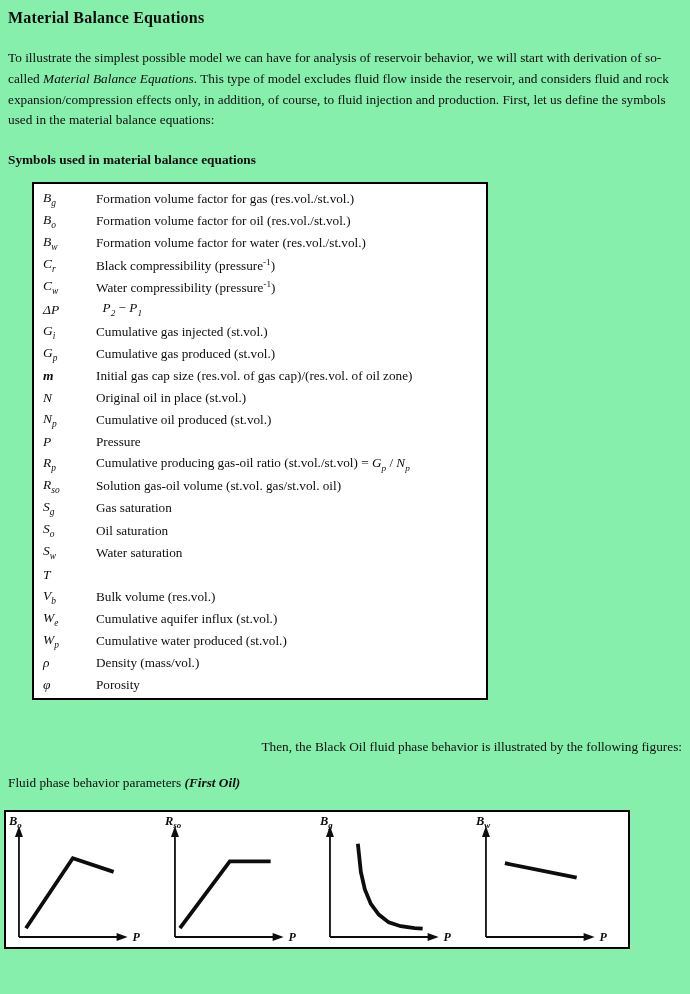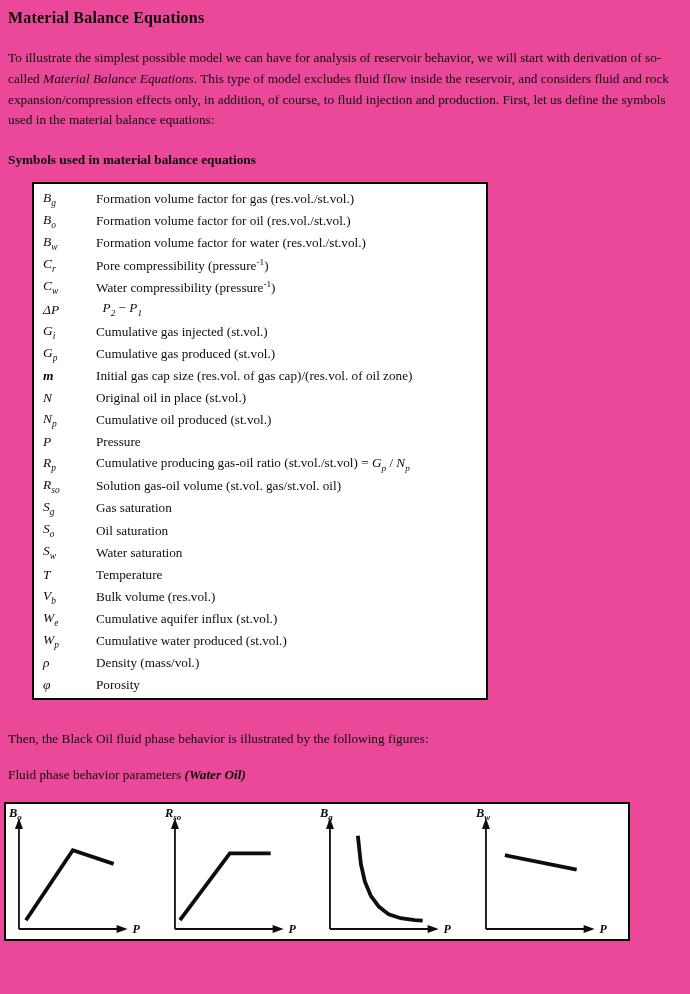--- a/index.html
+++ b/index.html
@@ -1,19 +1,19 @@
 <!DOCTYPE html>
 <html><head>
 <meta charset="utf-8">
 <style>
   html,body{margin:0;padding:0;background:#ffffff;}
   .page{
     position:relative;
     width:690px;height:994px;
-    background:#ec4899;
+    background:#86efac;
     color:#0d0d0d;
     font-family:"Liberation Serif","DejaVu Serif",serif;
     overflow:hidden;
     padding:9px 8px 0 8px;
     box-sizing:border-box;
   }
   h1.title{
     font-size:16px;line-height:1.15;margin:0;font-weight:700;
     letter-spacing:.2px;
   }
@@ -27,21 +27,21 @@
     margin:15px 0 0 24px;
     width:456px;
     border:2px solid #000;
     box-sizing:border-box;
     padding:4px 0 2px 0;
     background:#fff;
   }
   .trow{display:flex;height:22.1px;align-items:center;font-size:13.2px;}
   .sym{flex:none;width:53px;padding-left:9px;font-size:13.5px;}
   .desc{flex:1;padding-right:4px;white-space:nowrap;}
-  p.then{font-size:13.3px;line-height:1.15;margin:31px 0 0 0;}
+  p.then{font-size:13.3px;line-height:1.15;margin:39px 0 0 0;text-align:right;}
   h2.fig-head{font-size:13.3px;line-height:1.15;margin:21px 0 0 0;font-weight:400;}
   .figure-box{
     margin:19px 0 0 -4px;
     width:626px;height:139px;
     border:2px solid #000;
     box-sizing:border-box;
     display:flex;
     background:#fff;
   }
   .chart-cell{flex:1;position:relative;}
@@ -74,21 +74,21 @@
         <div class="trow">
           <span class="sym"><span class="seg-i">B</span><span class="seg-isub">o</span></span>
           <span class="desc"><span>Formation volume factor for oil (res.vol./st.vol.)</span></span>
         </div>
         <div class="trow">
           <span class="sym"><span class="seg-i">B</span><span class="seg-isub">w</span></span>
           <span class="desc"><span>Formation volume factor for water (res.vol./st.vol.)</span></span>
         </div>
         <div class="trow">
           <span class="sym"><span class="seg-i">C</span><span class="seg-isub">r</span></span>
-          <span class="desc"><span>Pore compressibility (pressure</span><span class="seg-sup">-1</span><span>)</span></span>
+          <span class="desc"><span>Black compressibility (pressure</span><span class="seg-sup">-1</span><span>)</span></span>
         </div>
         <div class="trow">
           <span class="sym"><span class="seg-i">C</span><span class="seg-isub">w</span></span>
           <span class="desc"><span>Water compressibility (pressure</span><span class="seg-sup">-1</span><span>)</span></span>
         </div>
         <div class="trow">
           <span class="sym"><span class="seg-i">ΔP</span></span>
           <span class="desc"><span>&nbsp;&nbsp;</span><span class="seg-i">P</span><span class="seg-isub">2</span><span> − </span><span class="seg-i">P</span><span class="seg-isub">1</span></span>
         </div>
         <div class="trow">
@@ -130,21 +130,20 @@
         <div class="trow">
           <span class="sym"><span class="seg-i">S</span><span class="seg-isub">o</span></span>
           <span class="desc"><span>Oil saturation</span></span>
         </div>
         <div class="trow">
           <span class="sym"><span class="seg-i">S</span><span class="seg-isub">w</span></span>
           <span class="desc"><span>Water saturation</span></span>
         </div>
         <div class="trow">
           <span class="sym"><span class="seg-i">T</span></span>
-          <span class="desc"><span>Temperature</span></span>
         </div>
         <div class="trow">
           <span class="sym"><span class="seg-i">V</span><span class="seg-isub">b</span></span>
           <span class="desc"><span>Bulk volume (res.vol.)</span></span>
         </div>
         <div class="trow">
           <span class="sym"><span class="seg-i">W</span><span class="seg-isub">e</span></span>
           <span class="desc"><span>Cumulative aquifer influx (st.vol.)</span></span>
         </div>
         <div class="trow">
@@ -157,21 +156,21 @@
         </div>
         <div class="trow">
           <span class="sym"><span class="seg-i">φ</span></span>
           <span class="desc"><span>Porosity</span></span>
         </div>
       </div>
   </div>
 
   <p class="then">Then, the Black Oil fluid phase behavior is illustrated by the following figures:</p>
 
-  <h2 class="fig-head"><span class="seg-b">Fluid phase behavior parameters </span><span class="seg-bi">(Water Oil)</span></h2>
+  <h2 class="fig-head"><span class="seg-b">Fluid phase behavior parameters </span><span class="seg-bi">(First Oil)</span></h2>
 
   <div class="figure-box">
       <div class="chart-cell">
         <svg viewBox="0 0 156 135" preserveAspectRatio="none">
           <line x1="13" y1="125" x2="13" y2="24" stroke="#0d0d0d" stroke-width="1.8"></line>
           <polygon points="13,14 9,25 17,25" fill="#0d0d0d"></polygon>
           <line x1="13" y1="125" x2="112" y2="125" stroke="#0d0d0d" stroke-width="1.8"></line>
           <polygon points="122,125 111,121 111,129" fill="#0d0d0d"></polygon>
           <path d="M20.0 116.2 L 67.0 46.3 L 108.0 59.9" fill="none" stroke="#0d0d0d" stroke-width="3.8" stroke-linejoin="miter" stroke-linecap="butt"></path>
           <text x="3" y="13" font-size="12.5"><tspan>B</tspan><tspan dy="3" font-size="9">o</tspan></text>

